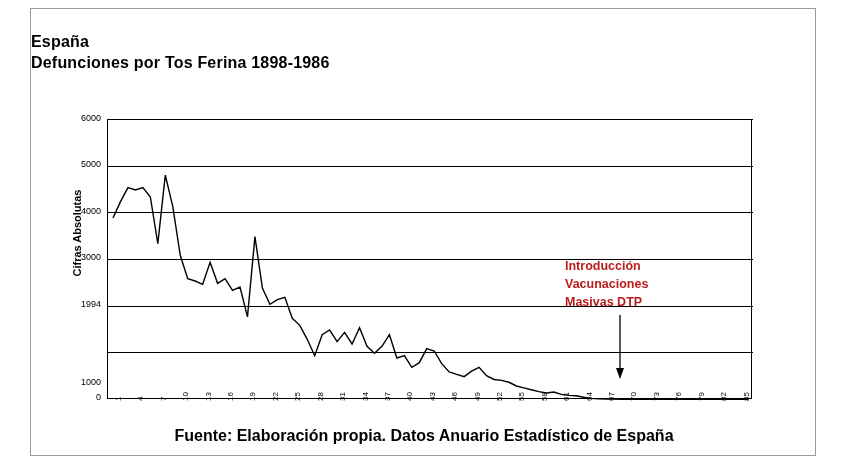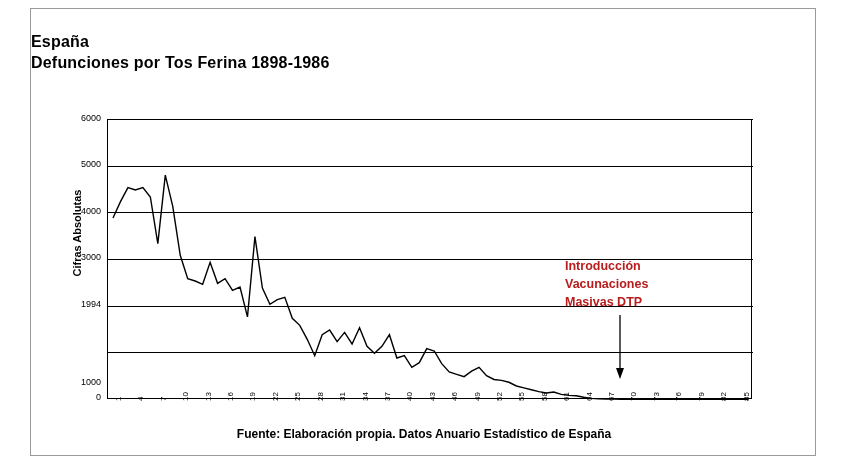--- a/index.html
+++ b/index.html
@@ -124,21 +124,21 @@
     left: 506px;
     top: 196px;
   }
   
   #source-note {
     position: absolute;
     left: 0;
     top: 418px;
     width: 786px;
     text-align: center;
-    font-size: 12px;
+    font-size: 16px;
     font-weight: bold;
     color: #000000;
   }
 </style>
 </head>
 <body>
 
 <div id="figure">
 
   <div id="title-block">

